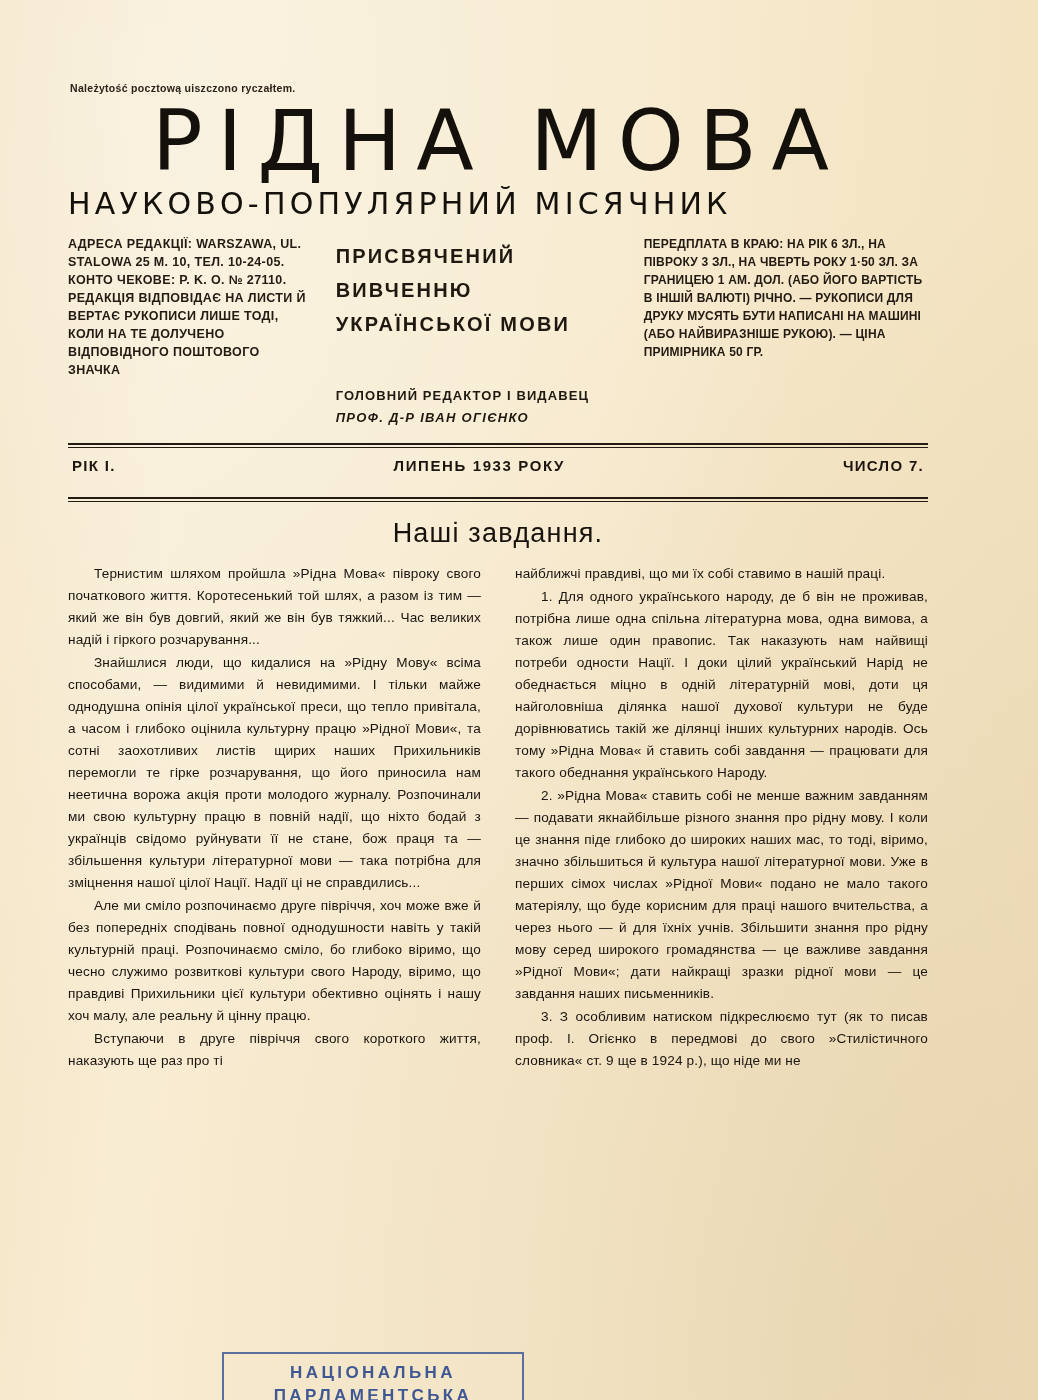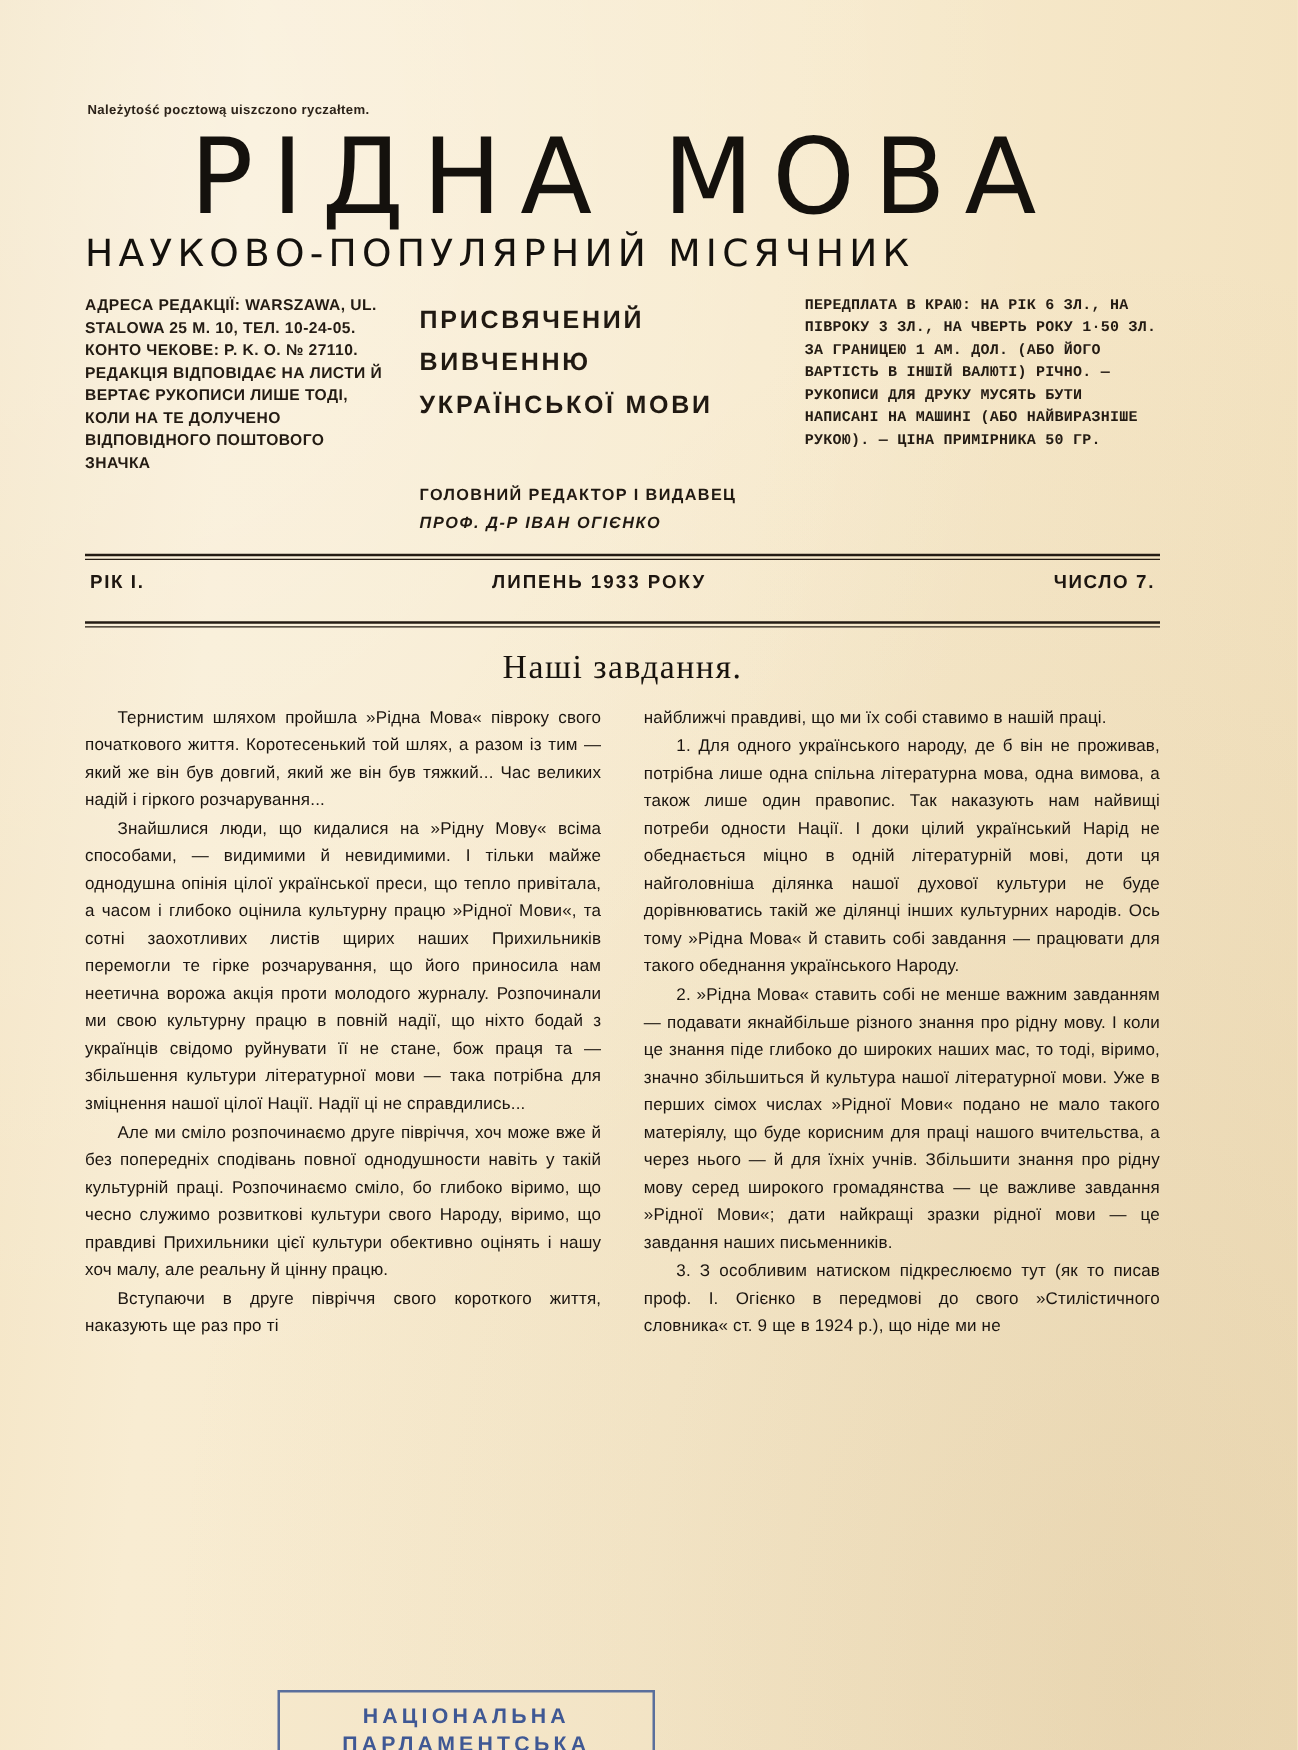--- a/index.html
+++ b/index.html
@@ -112,21 +112,21 @@
     letter-spacing: 1.1px;
     line-height: 1.7;
     color: #201912;
     text-transform: uppercase;
   }
   .mid-editor .name {
     font-style: italic;
     letter-spacing: 1.3px;
   }
   .right-block {
-    font-family: Liberation Mono, monospace;
+    font-family: Liberation Sans, sans-serif;
     font-size: 12px;
     font-weight: bold;
     line-height: 1.5;
     letter-spacing: 0.2px;
     color: #231b13;
     text-transform: uppercase;
   }
 
   .rule {
     height: 0;
@@ -143,21 +143,21 @@
     font-weight: bold;
     font-size: 15px;
     letter-spacing: 1.3px;
     padding: 9px 4px 9px 4px;
     color: #1d1610;
     text-transform: uppercase;
   }
   .issue-row .mid { letter-spacing: 1.6px; }
 
   .article-title {
-    font-family: Liberation Serif, serif;
+    font-family: Liberation Sans, sans-serif;
     text-align: center;
     font-size: 27px;
     letter-spacing: 1.2px;
     color: #17120d;
     margin: 16px 0 14px 0;
   }
 
   .columns {
     display: flex;
     gap: 34px;

